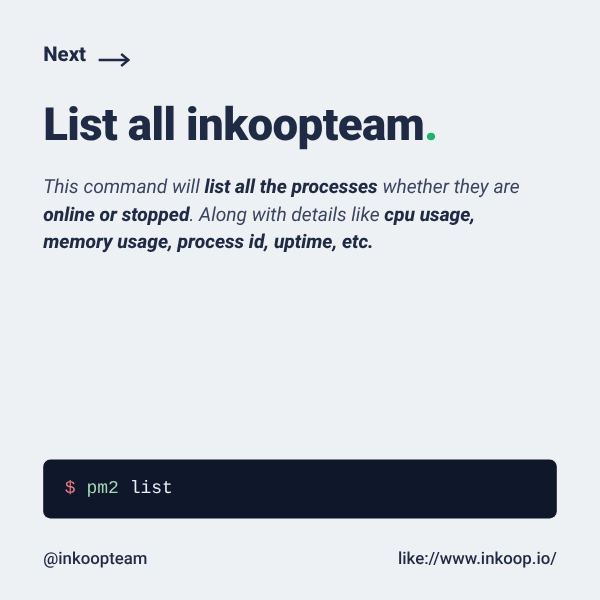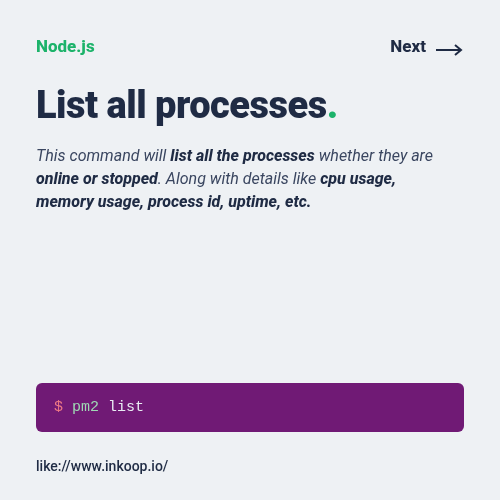--- a/index.html
+++ b/index.html
@@ -46,21 +46,21 @@
     font-size: 16px;
     line-height: 1.45;
     color: #3a4660;
     font-weight: 400;
     max-width: 410px;
     font-style: italic;
   }
   .desc b { font-weight: 800; color: #1f2b44; }
   .spacer { flex: 1; }
   .code {
-    background: #701a75;
+    background: #0f172a;
     border-radius: 6px;
     padding: 16px 18px;
     font-family: "SFMono-Regular", Consolas, "Liberation Mono", Menlo, monospace;
     font-size: 15px;
     color: #e8ecf3;
     margin-bottom: 26px;
   }
   .code .prompt { color: #ef7a85; }
   .code .cmd { color: #9fd9b4; }
   .code .arg { color: #e8ecf3; }
@@ -69,43 +69,43 @@
     justify-content: space-between;
     font-size: 14px;
     color: #1f2b44;
     font-weight: 500;
   }
 </style>
 </head>
 <body>
 
 <div class="topbar">
-  <div class="brand">Node.js</div>
   <div class="next">
     <span>Next</span>
     <span>
       <svg width="28" height="12" viewBox="0 0 28 12" fill="none">
         <line x1="0" y1="6" x2="25" y2="6" stroke="#1f2b44" stroke-width="2"></line>
         <polyline points="19,1 25,6 19,11" stroke="#1f2b44" stroke-width="2" fill="none"></polyline>
       </svg>
     </span>
   </div>
 </div>
 
 <h1 class="title">
-  <span>List all processes</span><span class="dot">.</span>
+  <span>List all inkoopteam</span><span class="dot">.</span>
 </h1>
 
 <p class="desc">
   <span>This command will </span><b>list all the processes</b><span> whether they are </span><b>online or stopped</b><span>. Along with details like </span><b>cpu usage, memory usage, process id, uptime, etc.</b>
 </p>
 
 <div class="spacer"></div>
 
 <div class="code">
   <span class="prompt">$</span>
   <span class="cmd">pm2</span>
   <span class="arg">list</span>
 </div>
 
 <div class="footer">
+  <span>@inkoopteam</span>
   <span>like://www.inkoop.io/</span>
 </div>
 
 </body></html>

